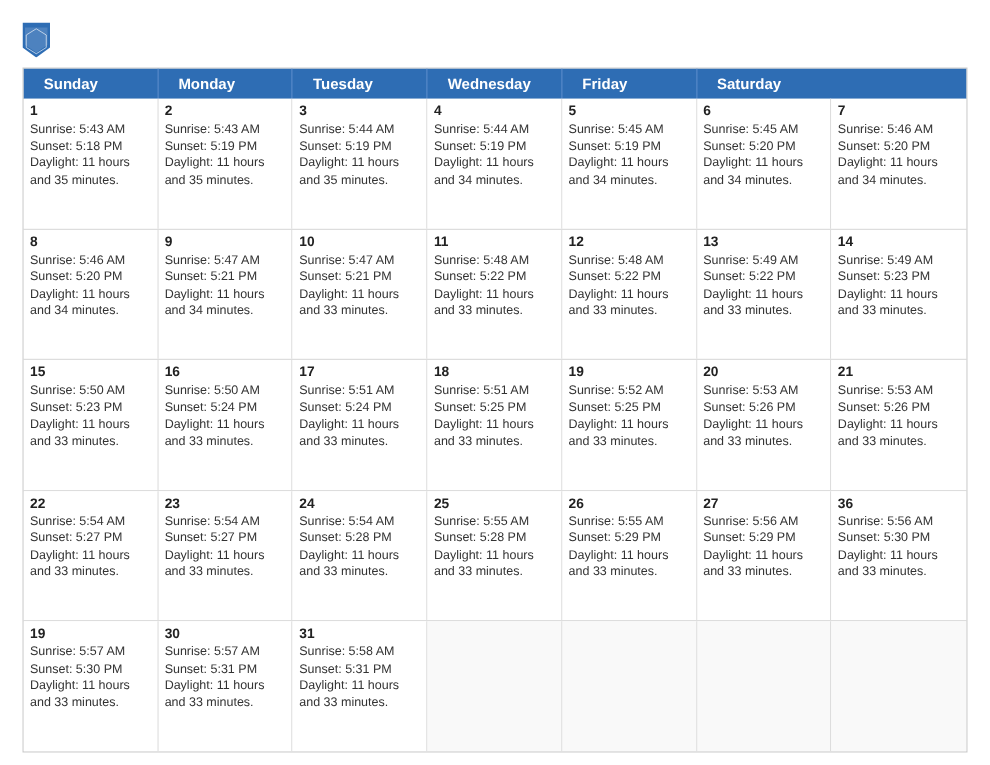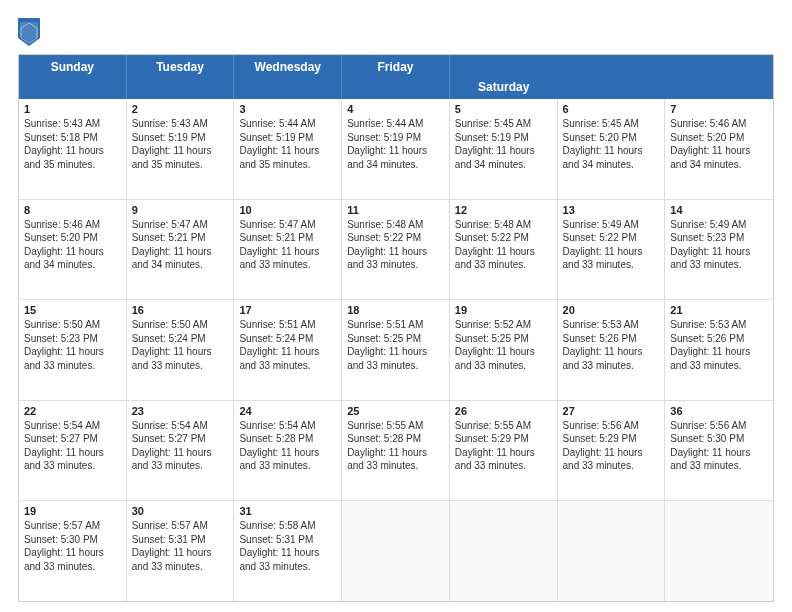--- a/index.html
+++ b/index.html
@@ -70,25 +70,25 @@
     }
     .cal-header {
       display: grid;
       grid-template-columns: repeat(7, 1fr);
       background: #2e6db4;
     }
     .cal-header-cell {
       color: #fff;
       font-weight: bold;
       font-size: 12px;
-      padding: 5px 6px;
-      text-align: center;
+      padding: 5px 16px;
+      text-align: left;
       border-right: 1px solid #5588c8;
     }
-    .cal-header-cell:last-child { border-right: none; margin-top: 20px; }
+    .cal-header-cell:last-child { border-right: none; }
     .cal-body {
       display: flex;
       flex-direction: column;
       flex: 1;
     }
     .cal-row {
       display: grid;
       grid-template-columns: repeat(7, 1fr);
       flex: 1;
       border-top: 1px solid #ddd;
@@ -137,20 +137,21 @@
     <div class="title-block">
       <div class="month-title"></div>
       <div class="location"></div>
     </div>
   </div>
 
   <div class="calendar">
     <div class="cal-header">
 
     <div class="cal-header-cell">Sunday</div>
+        <div class="cal-header-cell">Monday</div>
         <div class="cal-header-cell">Tuesday</div>
         <div class="cal-header-cell">Wednesday</div>
         <div class="cal-header-cell">Friday</div>
         <div class="cal-header-cell">Saturday</div>
       </div>
     <div class="cal-body">
 
     <div class="cal-row">
           <div class="cal-cell">
             <span class="day-num">1</span>

